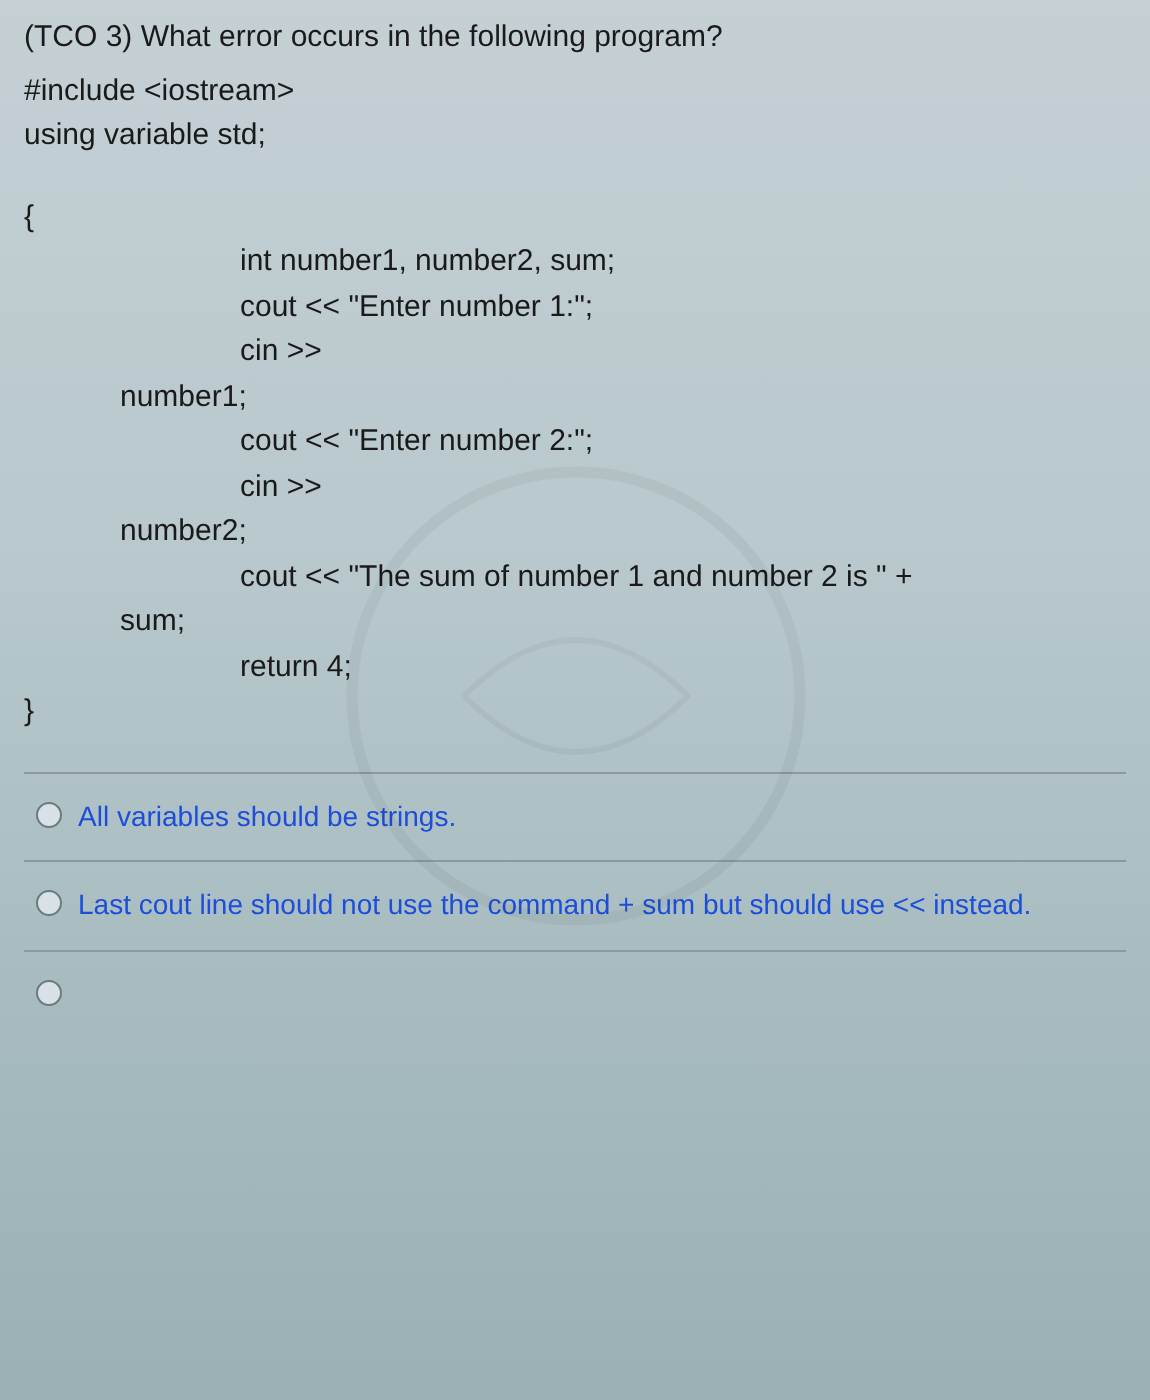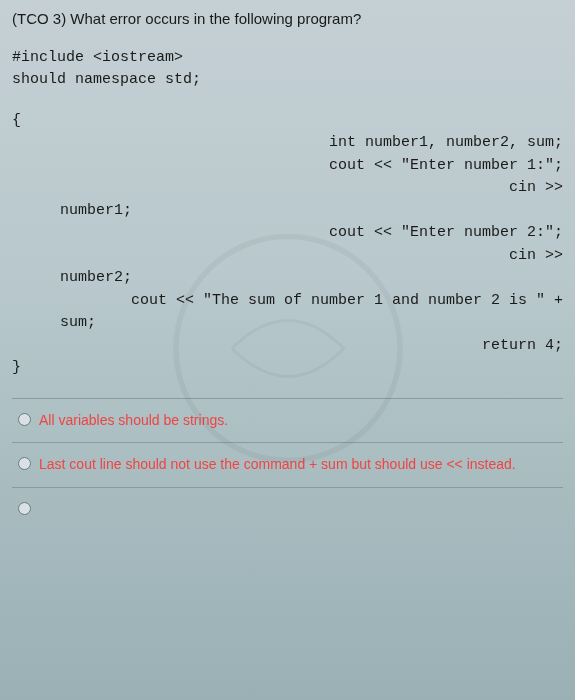--- a/index.html
+++ b/index.html
@@ -18,35 +18,34 @@
       position: relative;
       overflow: hidden;
     }
     .question-container {
       line-height: 1.5;
     }
     .question-header {
       margin-bottom: 1px;
     }
     .code-block {
-      margin-top: 16px;
-      font-family: Liberation Mono, monospace;
+      margin-top: 4px;
+      font-family: Liberation Sans, sans-serif;
     }
     .code-line {
       white-space: pre;
     }
     .indent1 {
       padding-left: 0px;
     }
     .indent2 {
       padding-left: 48px;
     }
     .indent3 {
       padding-left: 108px;
-      text-align: right;
     }
     .blank-line {
       height: 18px;
     }
     .options-container {
       margin-top: 18px;
     }
     .option-row {
       border-top: 1px solid #8a9aa0;
       padding: 12px 6px 12px 6px;
@@ -62,21 +61,21 @@
       width: 13px;
       height: 13px;
       border: 1.5px solid #6a7a80;
       border-radius: 50%;
       background: #d8e2e6;
       flex-shrink: 0;
       margin-top: 2px;
     }
     .option-text {
       font-size: 14px;
-      color: #ef4444;
+      color: #1d4ed8;
       line-height: 1.4;
     }
     .wm {
       position: absolute;
       top: 50%;
       left: 50%;
       transform: translate(-50%, -50%);
       opacity: 0.04;
       pointer-events: none;
     }
@@ -92,21 +91,21 @@
   <svg viewBox="0 0 100 100">
     <circle cx="50" cy="50" r="40" fill="none" stroke="#000" stroke-width="2"></circle>
     <path d="M30,50 Q50,30 70,50 Q50,70 30,50" fill="none" stroke="#000" stroke-width="1"></path>
   </svg>
 </div>
 
 <div class="question-container">
   <div class="question-header">(TCO 3) What error occurs in the following program?</div>
   <div class="code-block" id="code-block">
       <div class="code-line indent1">#include &lt;iostream&gt;</div>
-      <div class="code-line indent1">should namespace std;</div>
+      <div class="code-line indent1">using variable std;</div>
       <div class="blank-line"></div>
       <div class="code-line indent1">{</div>
       <div class="code-line indent3">int number1, number2, sum;</div>
       <div class="code-line indent3">cout &lt;&lt; "Enter number 1:";</div>
       <div class="code-line indent3">cin &gt;&gt;</div>
       <div class="code-line indent2">number1;</div>
       <div class="code-line indent3">cout &lt;&lt; "Enter number 2:";</div>
       <div class="code-line indent3">cin &gt;&gt;</div>
       <div class="code-line indent2">number2;</div>
       <div class="code-line indent3">cout &lt;&lt; "The sum of number 1 and number 2 is " +</div>

